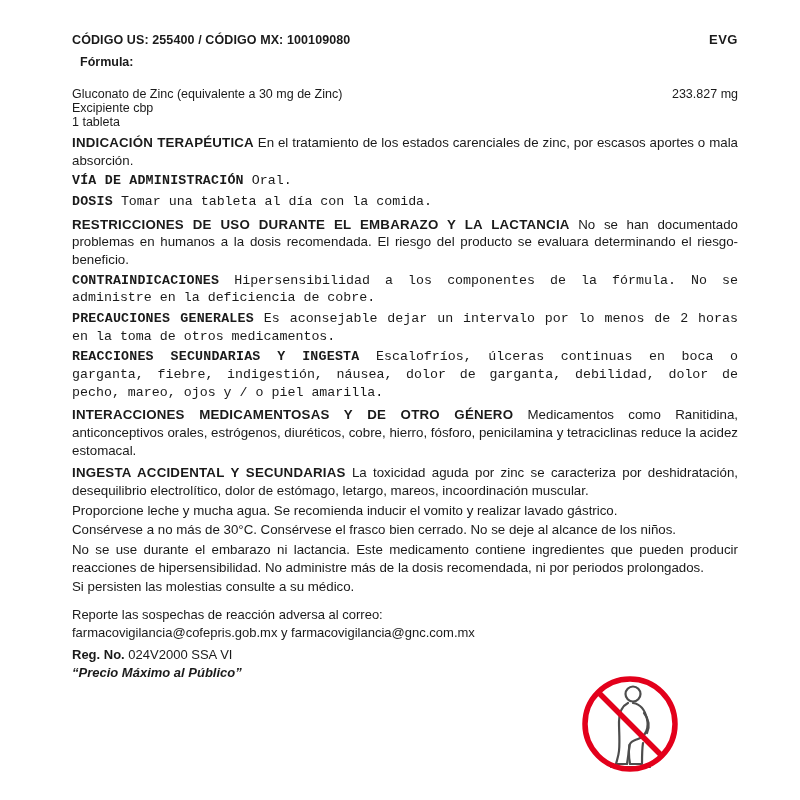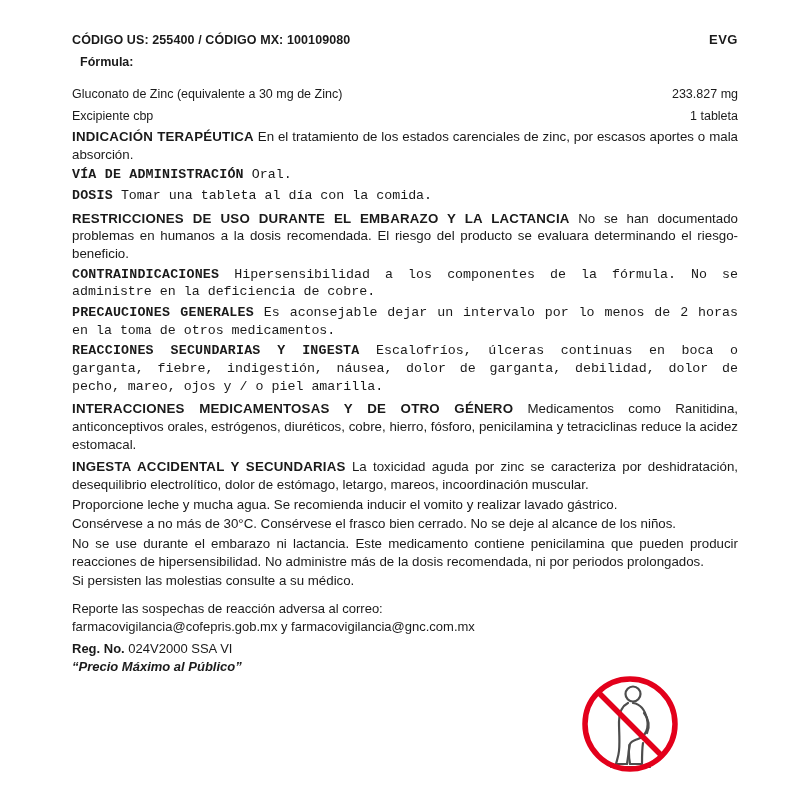--- a/index.html
+++ b/index.html
@@ -43,21 +43,21 @@
     font-size: 12.5px;
     font-weight: 600;
     margin-top: 7px;
   }
   .ingredient-row {
     display: flex;
     justify-content: space-between;
     font-size: 12.5px;
     margin-top: 18px;
   }
-  .ingredient-row.second { margin-top: 8px; }
+  .ingredient-row.second { margin-top: 0; flex-direction: column; }
 
   .block {
     font-size: 13.3px;
     line-height: 1.33;
     margin-top: 5px;
     text-align: justify;
     text-justify: inter-word;
   }
   .block .hd {
     font-weight: 700;
@@ -150,21 +150,21 @@
   <div class="block">
     <span class="hd">INTERACCIONES MEDICAMENTOSAS Y DE OTRO GÉNERO</span><span> Medicamentos como Ranitidina, anticonceptivos orales, estrógenos, diuréticos, cobre, hierro, fósforo, penicilamina y tetraciclinas reduce la acidez estomacal.</span>
   </div>
 
   <div class="block">
     <span class="hd">INGESTA ACCIDENTAL Y SECUNDARIAS</span><span> La toxicidad aguda por zinc se caracteriza por deshidratación, desequilibrio electrolítico, dolor de estómago, letargo, mareos, incoordinación muscular.</span>
   </div>
 
   <div class="para">Proporcione leche y mucha agua. Se recomienda inducir el vomito y realizar lavado gástrico.</div>
   <div class="para">Consérvese a no más de 30°C. Consérvese el frasco bien cerrado. No se deje al alcance de los niños.</div>
-  <div class="para">No se use durante el embarazo ni lactancia. Este medicamento contiene penicilamina que pueden producir reacciones de hipersensibilidad. No administre más de la dosis recomendada, ni por periodos prolongados.</div>
+  <div class="para">No se use durante el embarazo ni lactancia. Este medicamento contiene ingredientes que pueden producir reacciones de hipersensibilidad. No administre más de la dosis recomendada, ni por periodos prolongados.</div>
   <div class="para nojust">Si persisten las molestias consulte a su médico.</div>
 
   <div class="report">
     <div>Reporte las sospechas de reacción adversa al correo:</div>
     <div>farmacovigilancia@cofepris.gob.mx y farmacovigilancia@gnc.com.mx</div>
   </div>
 
   <div class="reg">
     <span class="hd">Reg. No.</span><span> 024V2000 SSA VI</span>
   </div>

